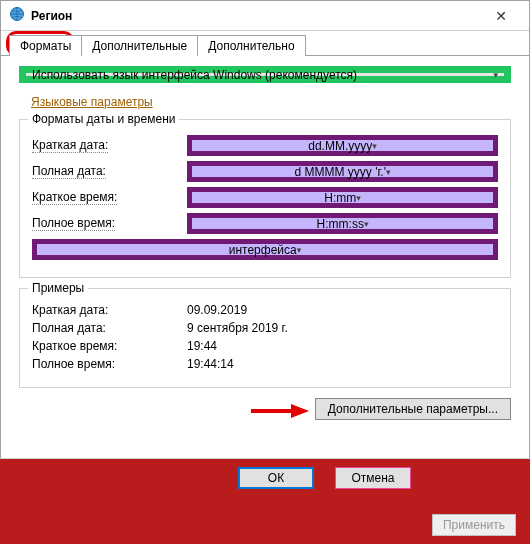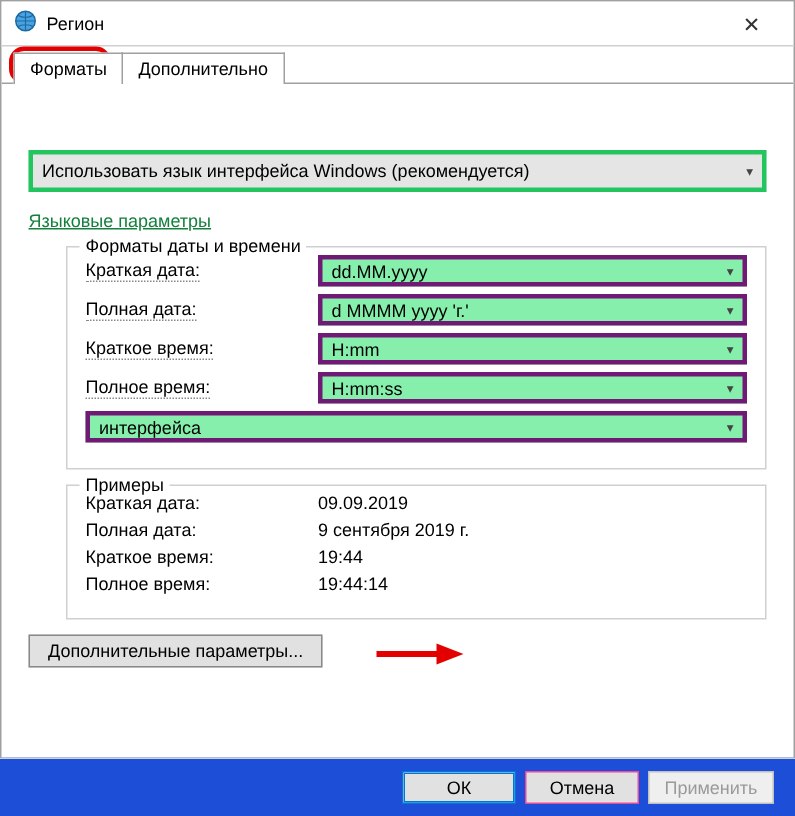--- a/index.html
+++ b/index.html
@@ -1,43 +1,43 @@
 <!DOCTYPE html>
 <html><head>
 <meta charset="utf-8">
 <style>
   * { box-sizing: border-box; font-family: 'Segoe UI', Tahoma, sans-serif; font-size: 12px; }
   body { margin: 0; background: #fff; width: 530px; height: 544px; overflow: hidden; border: 1px solid #a0a0a0; }
   .titlebar { height: 30px; display: flex; align-items: center; padding: 0 8px; background: #fff; border-bottom: 1px solid #d0d0d0; justify-content: space-between; }
-  .titlebar-left { display: flex; align-items: center; gap: 6px; }
+  .titlebar-left { display: flex; align-items: center; gap: 6px; font-weight: bold; }
   .close-x { width: 40px; text-align: center; font-size: 14px; color: #333; }
   .tabs { display: flex; padding: 3px 8px 0 8px; border-bottom: 1px solid #a0a0a0; position: relative; }
   .tab { padding: 3px 10px; border: 1px solid #a0a0a0; border-bottom: none; background: #fff; margin-right: -1px; cursor: pointer; position: relative; top: 1px; }
   .tab.active { background: #fff; z-index: 2; }
   .tab.active::after { content:''; position:absolute; left:0; right:0; bottom:-1px; height:1px; background:#fff; }
   .tab-highlight { position: absolute; border: 3px solid #e30000; border-radius: 10px; left: 5px; top: 0px; width: 68px; height: 25px; pointer-events: none; }
   .content { padding: 10px 18px; }
   .row-label { margin: 4px 0; }
-  .dropdown { width: 100%; height: 28px; border: 3px solid #22c55e; background: #e5e5e5; display:flex; align-items:center; justify-content:space-between; padding:0 6px;margin-top:34px; }
+  .dropdown { width: 100%; height: 17px; border: 7px solid #22c55e; background: #e5e5e5; display:flex; align-items:center; justify-content:space-between; padding:0 6px; }
   .dropdown .arrow { font-size: 9px; color:#444; }
-  .link { color: #15803d; margin: 12px 0 10px 0; display:inline-block; }
-  .group { border: 1px solid #d0d0d0; padding: 0 12px 12px 12px; margin-bottom: 10px; position: relative; margin-left: 25px; }
+  .link { color: #a16207; margin: 12px 0 10px 12px; display:inline-block; }
+  .group { border: 1px solid #d0d0d0; padding: 10px 12px 12px 12px; margin-bottom: 10px; position: relative; }
   .group-title { position: absolute; top: -8px; left: 8px; background: #fff; padding: 0 4px; }
   .form-row { display:flex; align-items:center; margin: 5px 0; }
   .form-row .lbl { width: 155px; }
-  .form-row .combo { flex:1; height:21px; border:3px solid #701a75; background:#86efac; display:flex; align-items:center; justify-content:space-between; padding:0 6px; }
+  .form-row .combo { flex:1; height:21px; border:5px solid #701a75; background:#c4b5fd; display:flex; align-items:center; justify-content:center; padding:0 6px; }
   .form-row .combo .arrow { font-size:9px; color:#444; }
   .ex-row { display:flex; margin: 4px 0; }
   .ex-row .lbl { width: 155px; }
-  .btn-row { display:flex; margin-top:8px; position:relative; }
+  .btn-row { display:flex; justify-content:flex-end; margin-top:8px; position:relative; }
   .arrow-red { position:absolute; left: 230px; top: 4px; }
-  .footer { display:flex; justify-content:flex-end; gap:6px; padding: 8px 14px; border-top: 1px solid #d0d0d0; background:#1d4ed8; position:absolute; bottom:0; left:0; right:0; }
+  .footer { display:flex; justify-content:flex-end; gap:21px; padding: 8px 14px; border-top: 1px solid #d0d0d0; background:#b91c1c; position:absolute; bottom:0; left:0; right:0; }
   .btn { min-width: 76px; height: 22px; border:1px solid #ec4899; background:#e1e1e1; display:flex; align-items:center; justify-content:center; padding:0 10px; cursor:pointer; }
   .btn.default { border:1px solid #0078d7; box-shadow: inset 0 0 0 1px #0078d7; }
-  .btn.disabled { color:#9a9a9a; border-color:#c0c0c0; background:#efefef; cursor:default; }
+  .btn.disabled { color:#9a9a9a; border-color:#c0c0c0; background:#efefef; cursor:default;margin-top:47px; }
   .big-btn { min-width: 180px; height:22px; border:1px solid #888; background:#e1e1e1; display:flex; align-items:center; justify-content:center; padding:0 12px; cursor:pointer; }
   .underline-dotted { border-bottom: 1px dotted #888; display:inline-block; }
 </style>
 </head>
 <body>
 
 <div class="titlebar">
   <div class="titlebar-left">
     <span>
       <svg width="16" height="16" viewBox="0 0 16 16">
@@ -45,20 +45,21 @@
           <path d="M1.5 8h13M8 1.5v13M3 4c2 2 8 2 10 0M3 12c2-2 8-2 10 0" stroke="#1b6aa5" fill="none" stroke-width="0.8"></path>
         </svg>
     </span>
     <span>Регион</span>
   </div>
   <div class="close-x">✕</div>
 </div>
 
 <div class="tabs">
   <div class="tab active"><span>Форматы</span></div>
+  <div class="tab"><span>Дополнительные</span></div>
   <div class="tab"><span>Дополнительно</span></div>
   <div class="tab-highlight"></div>
 </div>
 
 <div class="content">
   <div class="dropdown">
     <span>Использовать язык интерфейса Windows (рекомендуется)</span>
     <span class="arrow">▾</span>
   </div>
 

